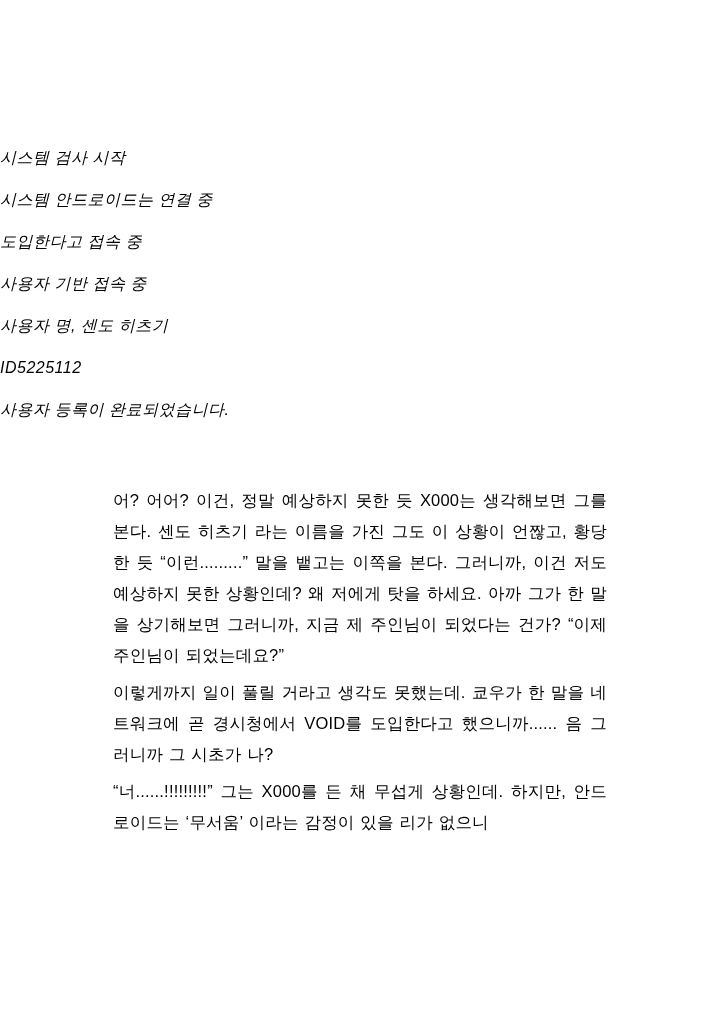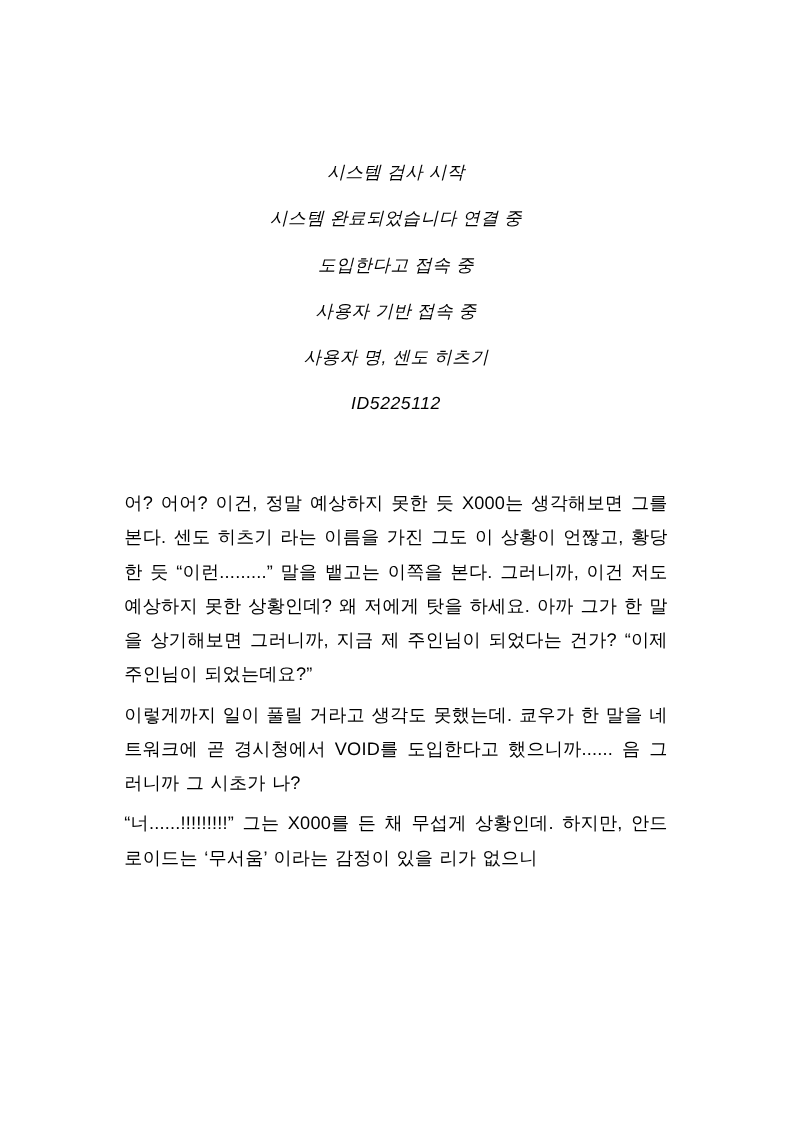--- a/index.html
+++ b/index.html
@@ -17,21 +17,20 @@
   .page {
     width: 720px;
     height: 1024px;
     background: #ffffff;
     box-sizing: border-box;
     overflow: hidden;
   }
   
   .system-log {
     margin-top: 137px;
-    text-align: center;
     font-style: italic;
     font-size: 16px;
     letter-spacing: 0.5px;
   }
   .system-log p {
     margin: 0;
     height: 42px;
     line-height: 42px;
     font-weight: normal;
   }
@@ -52,25 +51,26 @@
     margin: 0 0 6px 0;
   }
 </style>
 </head>
 <body>
 
 <div class="page">
 
   <div class="system-log">
     <p>시스템 검사 시작</p>
-    <p>시스템 완료되었습니다 연결 중</p>
+    <p>시스템 안드로이드는 연결 중</p>
     <p>도입한다고 접속 중</p>
     <p>사용자 기반 접속 중</p>
     <p class="bold">사용자 명, 센도 히츠기</p>
     <p class="bold">ID5225112</p>
+    <p class="bold">사용자 등록이 완료되었습니다.</p>
   </div>
 
   <div class="story">
     <p>어? 어어? 이건, 정말 예상하지 못한 듯 X000는 생각해보면 그를 본다. 센도 히츠기 라는 이름을 가진 그도 이 상황이 언짢고, 황당한 듯 “이런.........” 말을 뱉고는 이쪽을 본다. 그러니까, 이건 저도 예상하지 못한 상황인데? 왜 저에게 탓을 하세요. 아까 그가 한 말을 상기해보면 그러니까, 지금 제 주인님이 되었다는 건가? “이제 주인님이 되었는데요?”</p>
     <p>이렇게까지 일이 풀릴 거라고 생각도 못했는데. 쿄우가 한 말을 네트워크에 곧 경시청에서 VOID를 도입한다고 했으니까...... 음 그러니까 그 시초가 나?</p>
     <p>“너......!!!!!!!!!” 그는 X000를 든 채 무섭게 상황인데. 하지만, 안드로이드는 ‘무서움’ 이라는 감정이 있을 리가 없으니</p>
   </div>
 
 </div>
 

